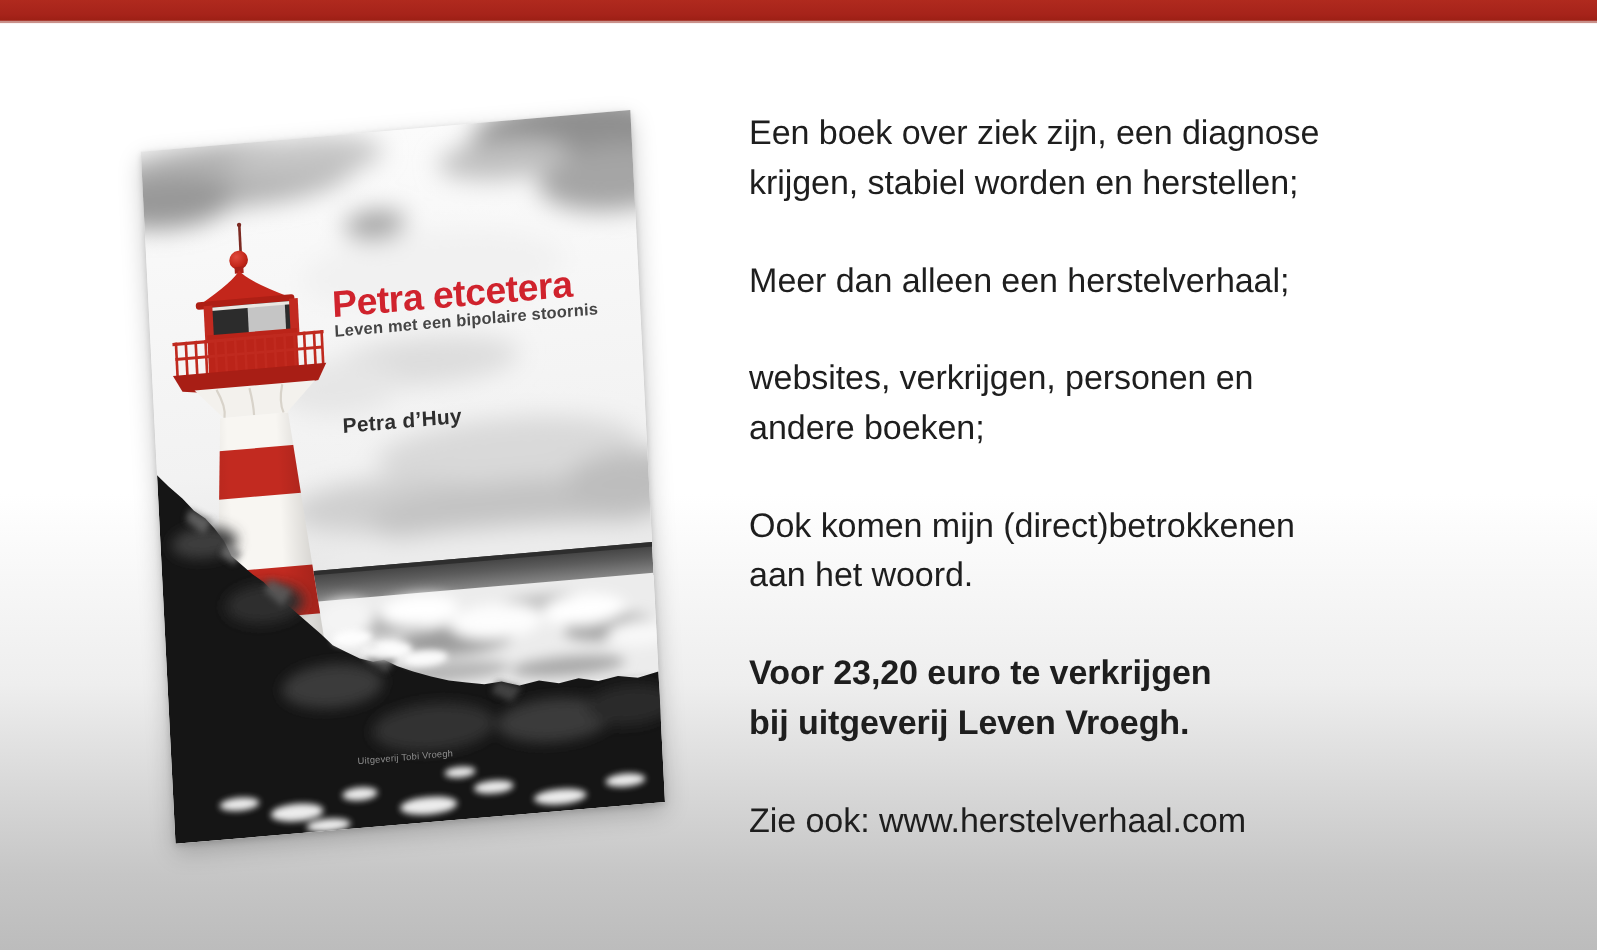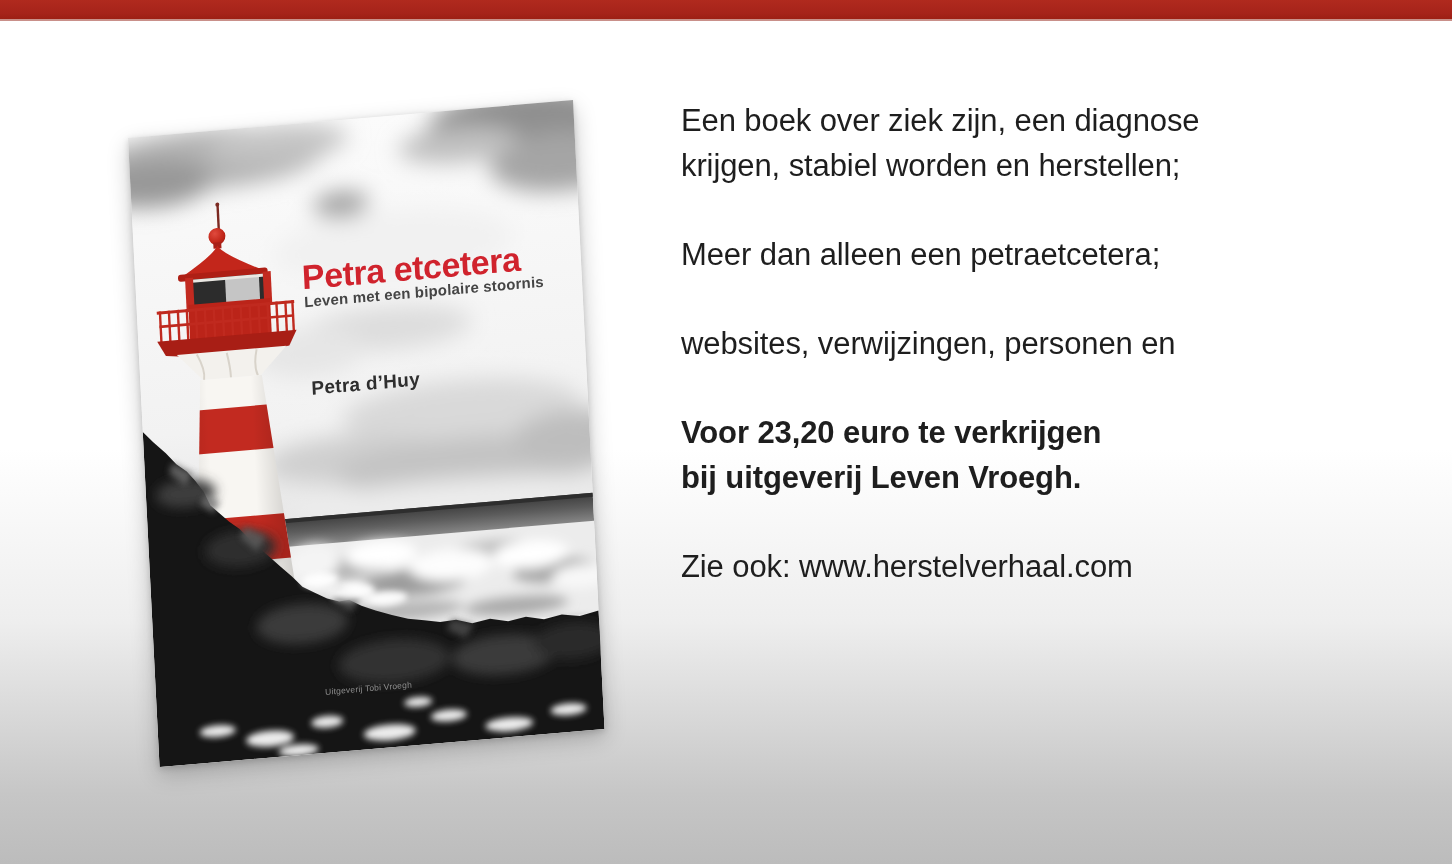--- a/index.html
+++ b/index.html
@@ -234,24 +234,29 @@
   <div class="cover-author">Petra d’Huy</div>
   <div class="cover-publisher">Uitgeverij Tobi Vroegh</div>
 </div>
 
 <div class="text-column">
     <div class="para">
       <div class="line">Een boek over ziek zijn, een diagnose</div>
       <div class="line">krijgen, stabiel worden en herstellen;</div>
     </div>
     <div class="para">
-      <div class="line">Meer dan alleen een petraetcetera;</div>
-    </div>
-    <div class="para">
-      <div class="line">websites, verwijzingen, personen en</div>
+      <div class="line">Meer dan alleen een herstelverhaal;</div>
+    </div>
+    <div class="para">
+      <div class="line">websites, verkrijgen, personen en</div>
+      <div class="line">andere boeken;</div>
+    </div>
+    <div class="para">
+      <div class="line">Ook komen mijn (direct)betrokkenen</div>
+      <div class="line">aan het woord.</div>
     </div>
     <div class="para bold">
       <div class="line">Voor 23,20 euro te verkrijgen</div>
       <div class="line">bij uitgeverij Leven Vroegh.</div>
     </div>
     <div class="para">
       <div class="line">Zie ook: www.herstelverhaal.com</div>
     </div>
   </div>
 

